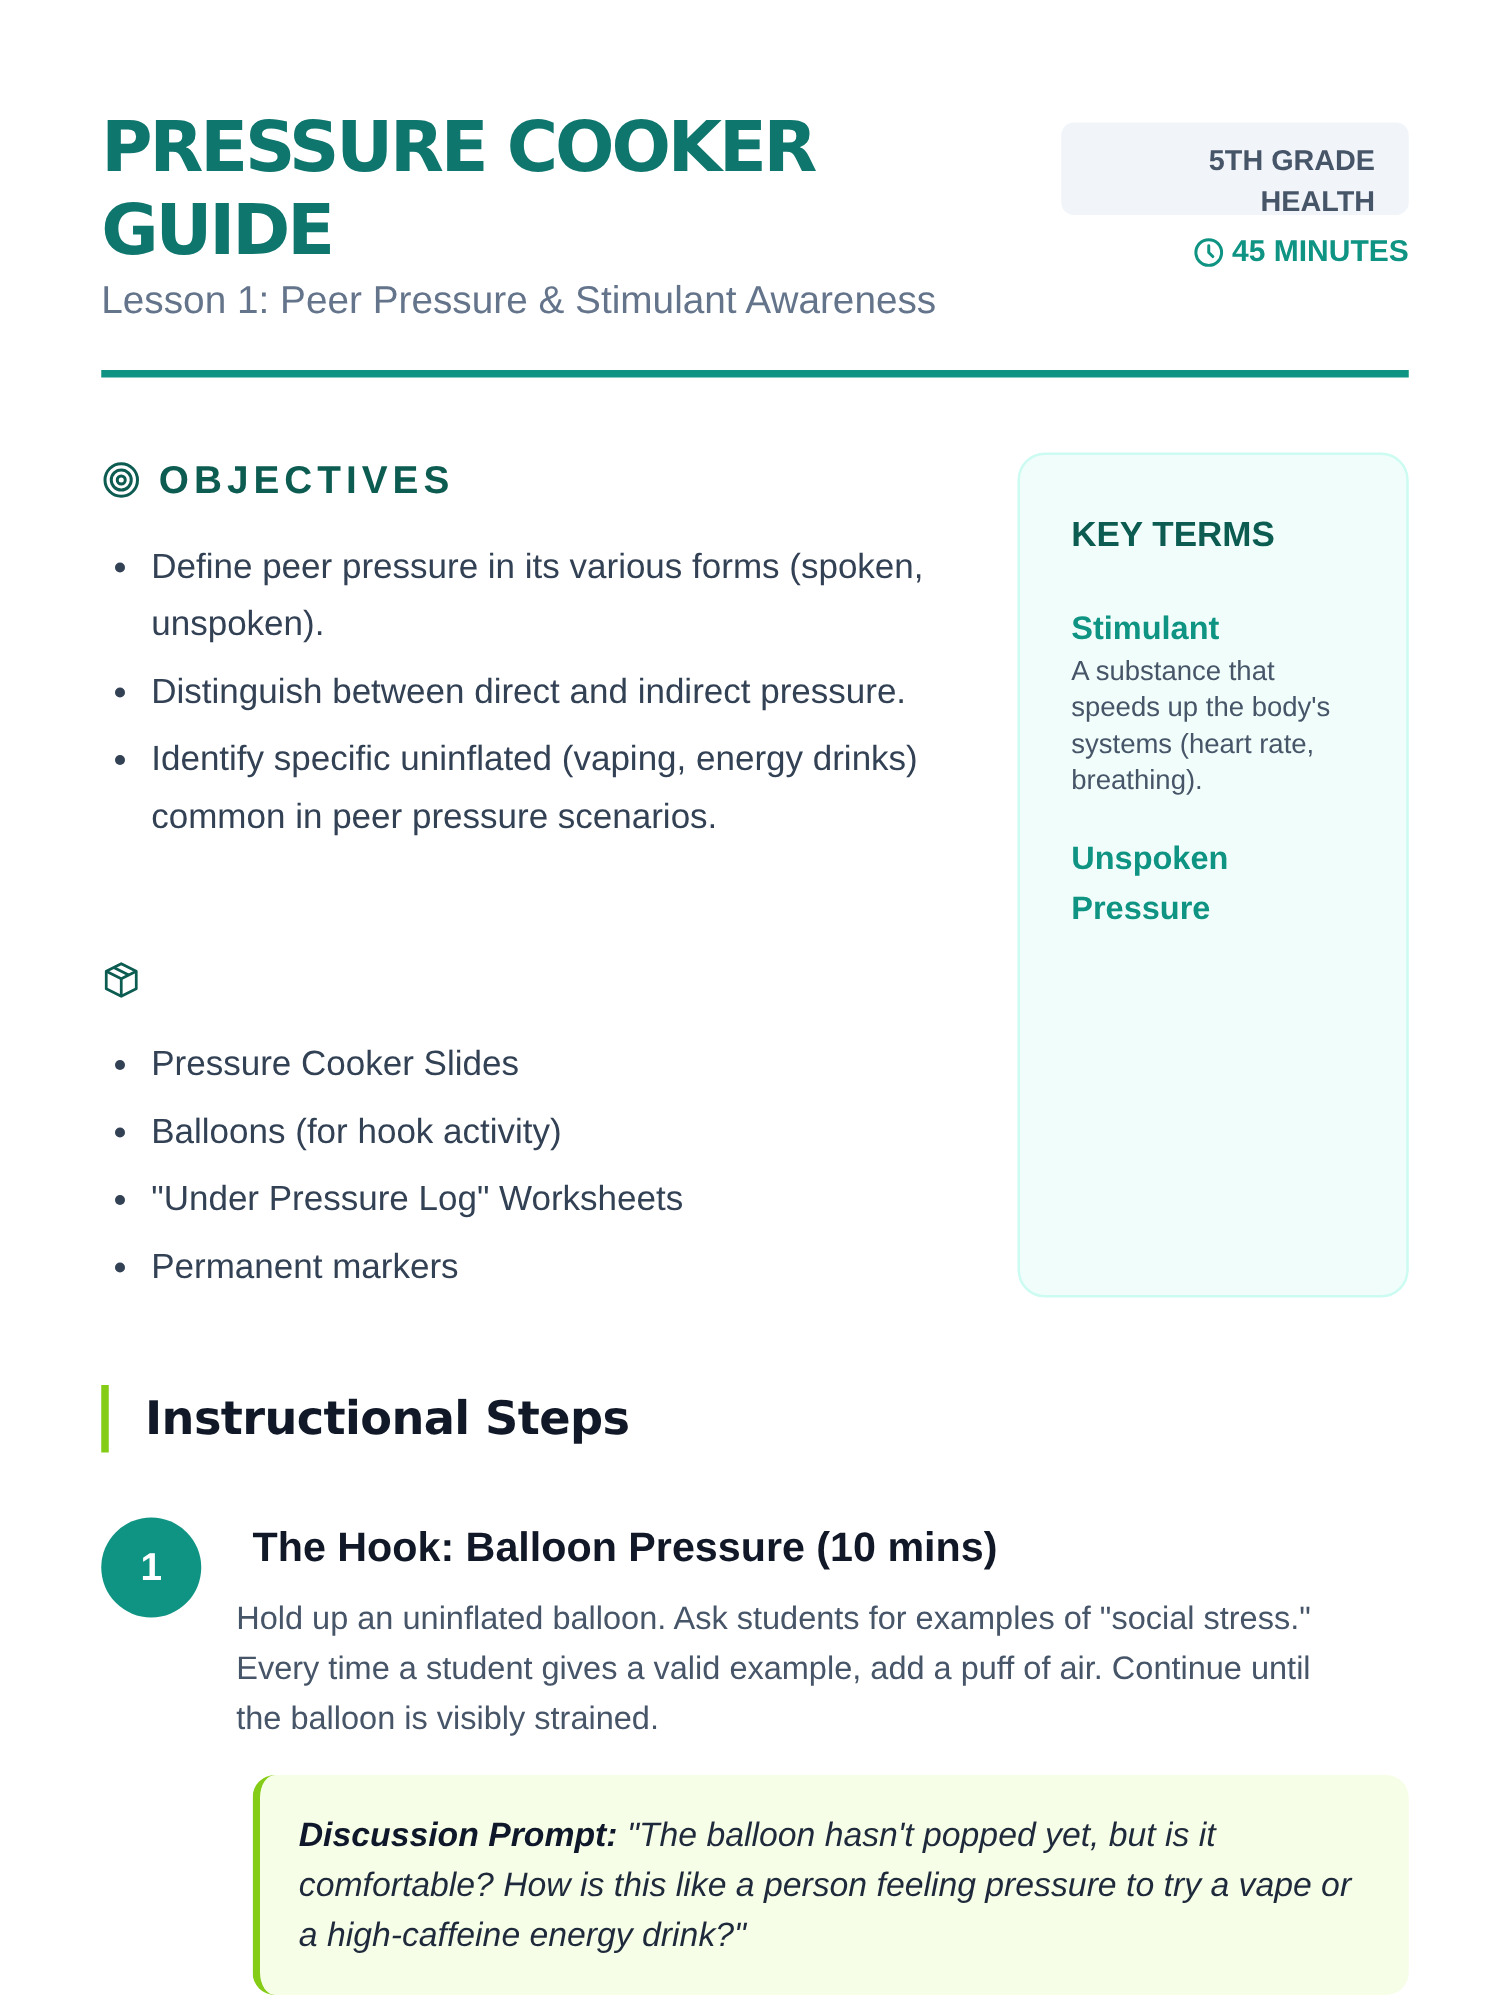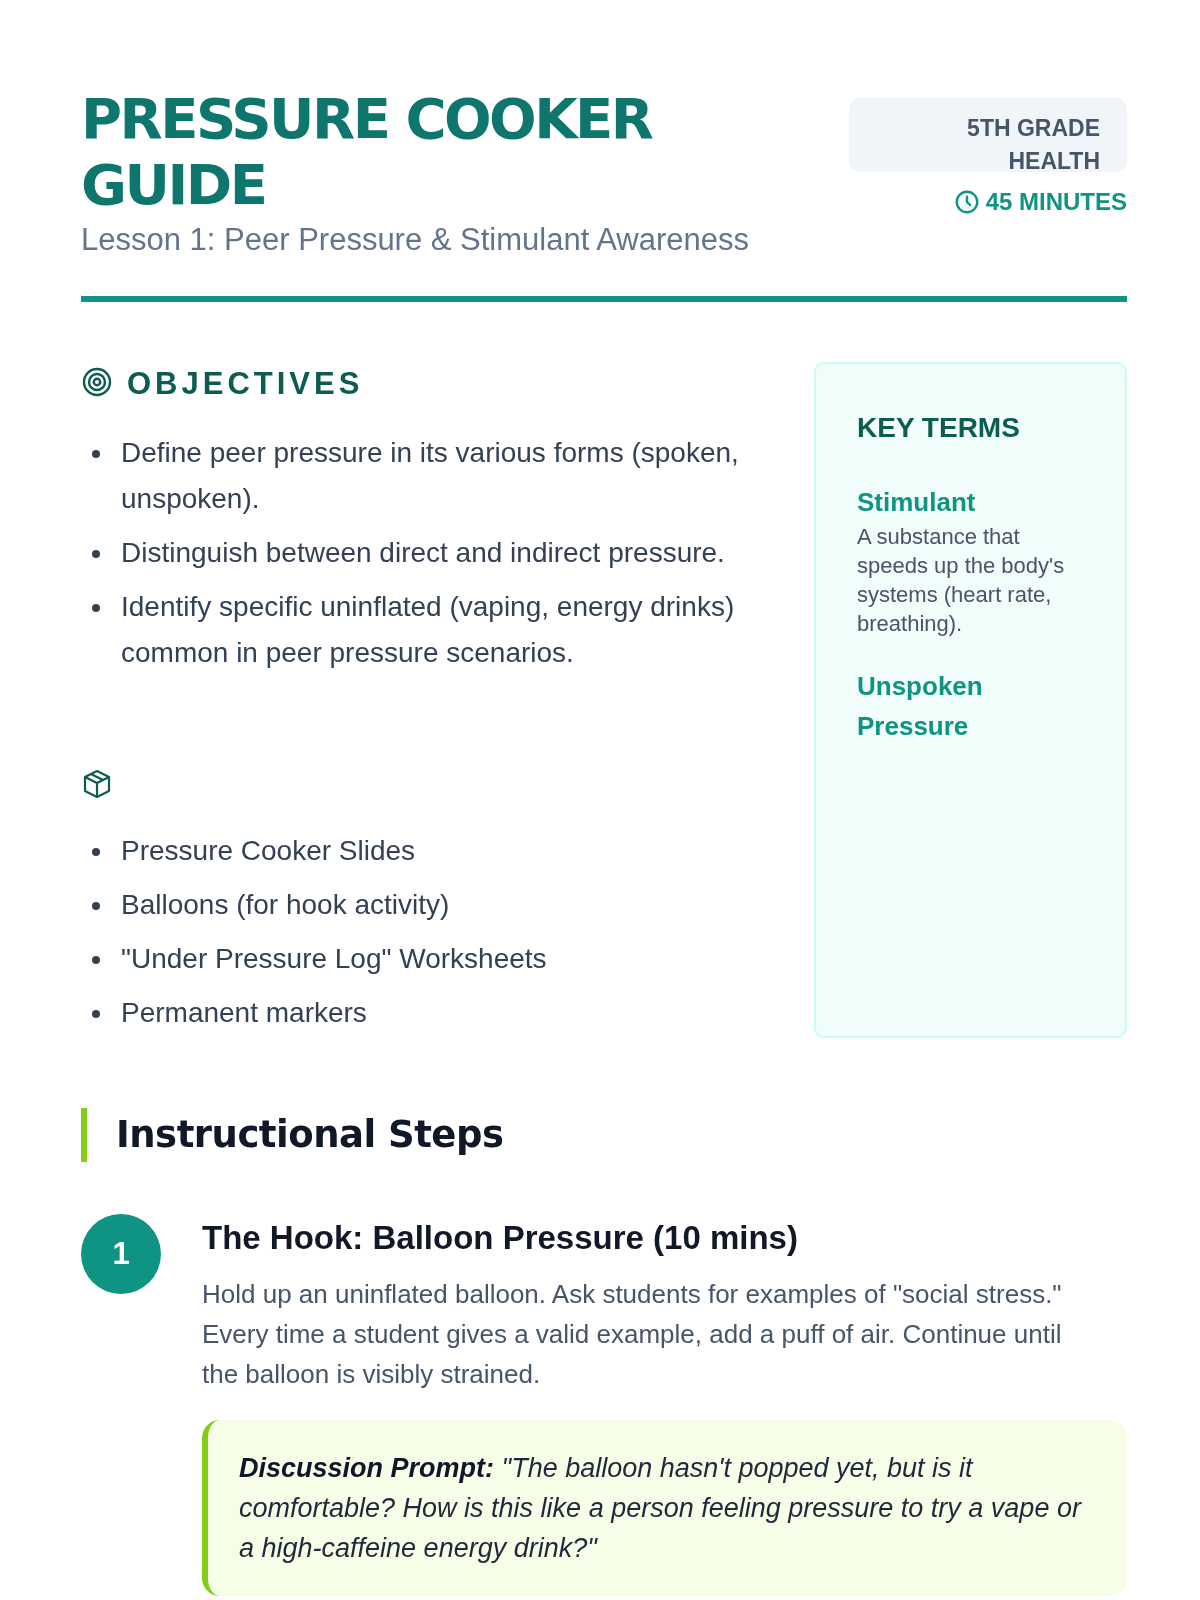--- a/index.html
+++ b/index.html
@@ -30,21 +30,21 @@
     .duration {
       position: absolute; right: 0; top: 108px;
       display: flex; align-items: center; gap: 6px;
       font-weight: 700; font-size: 24px; color: #0f9483; text-transform: uppercase;
     }
     .duration svg { width: 26px; height: 26px; }
     .divider { position: absolute; left: 0; top: 301px; width: 1046px; height: 6px; background: #0f9483; }
 
     
     .section-head {
-      position: absolute; left: 0; display: flex; align-items: flex-start; gap: 14px;
+      position: absolute; left: 0; display: flex; align-items: center; gap: 14px;
       font-weight: 700; font-size: 31px; letter-spacing: 4px; color: #0d5c52; text-transform: uppercase;
     }
     .section-head svg { width: 32px; height: 32px; }
     .objectives-head { top: 366px; }
     .materials-head { top: 768px; }
 
     ul.bullets { position: absolute; left: 0; list-style: none; width: 680px; }
     ul.bullets li {
       position: relative; padding-left: 40px;
       font-size: 28px; color: #334155;
@@ -56,21 +56,21 @@
     .objectives-list { top: 430px; }
     .objectives-list li { line-height: 46px; margin-bottom: 8px; }
     .objectives-list li::before { top: 20px; }
     .materials-list { top: 832px; }
     .materials-list li { line-height: 38px; margin-bottom: 16px; }
     .materials-list li::before { top: 16px; }
 
     
     .key-terms {
       position: absolute; left: 733px; top: 362px; width: 313px; height: 676px;
-      background: #f0fdfa; border: 2px solid #ccfbf1; border-radius: 10px;
+      background: #f0fdfa; border: 2px solid #ccfbf1; border-radius: 22px;
       padding: 48px 40px 0 41px;
     }
     .key-terms h3 {
       font-weight: 700; font-size: 28px; line-height: 32px; color: #0d5c52; margin-bottom: 38px;
       text-transform: uppercase;
     }
     .term { margin-bottom: 28px; }
     .term-name { font-weight: 700; font-size: 26px; line-height: 40px; color: #0f9483; }
     .term-def { font-size: 22px; line-height: 29px; color: #475569; }
 
@@ -84,21 +84,21 @@
     .step-badge {
       position: absolute; left: 0; top: 1214px; width: 80px; height: 80px; border-radius: 50%;
       background: #0f9483; color: #ffffff; font-weight: 700; font-size: 31px;
       display: flex; align-items: center; justify-content: center;
     }
     .step-title {
       position: absolute; left: 121px; top: 1218px;
       font-weight: 700; font-size: 33px; line-height: 40px; color: #111827;
     }
     .step-body {
-      position: absolute; left: 121px; top: 1274px; width: 900px;
+      position: absolute; left: 108px; top: 1274px; width: 900px;
       font-size: 26px; line-height: 40px; color: #475569;
     }
     .prompt-box {
       position: absolute; left: 121px; top: 1420px; width: 925px; height: 176px;
       background: #f7fee7; border-left: 6px solid #84cc16; border-radius: 18px;
       padding: 28px 30px 0 31px;
       font-size: 27px; line-height: 40px; color: #1e293b; font-style: italic;
     }
     .prompt-label { font-weight: 700; font-style: italic; color: #0f172a; }
   </style>

